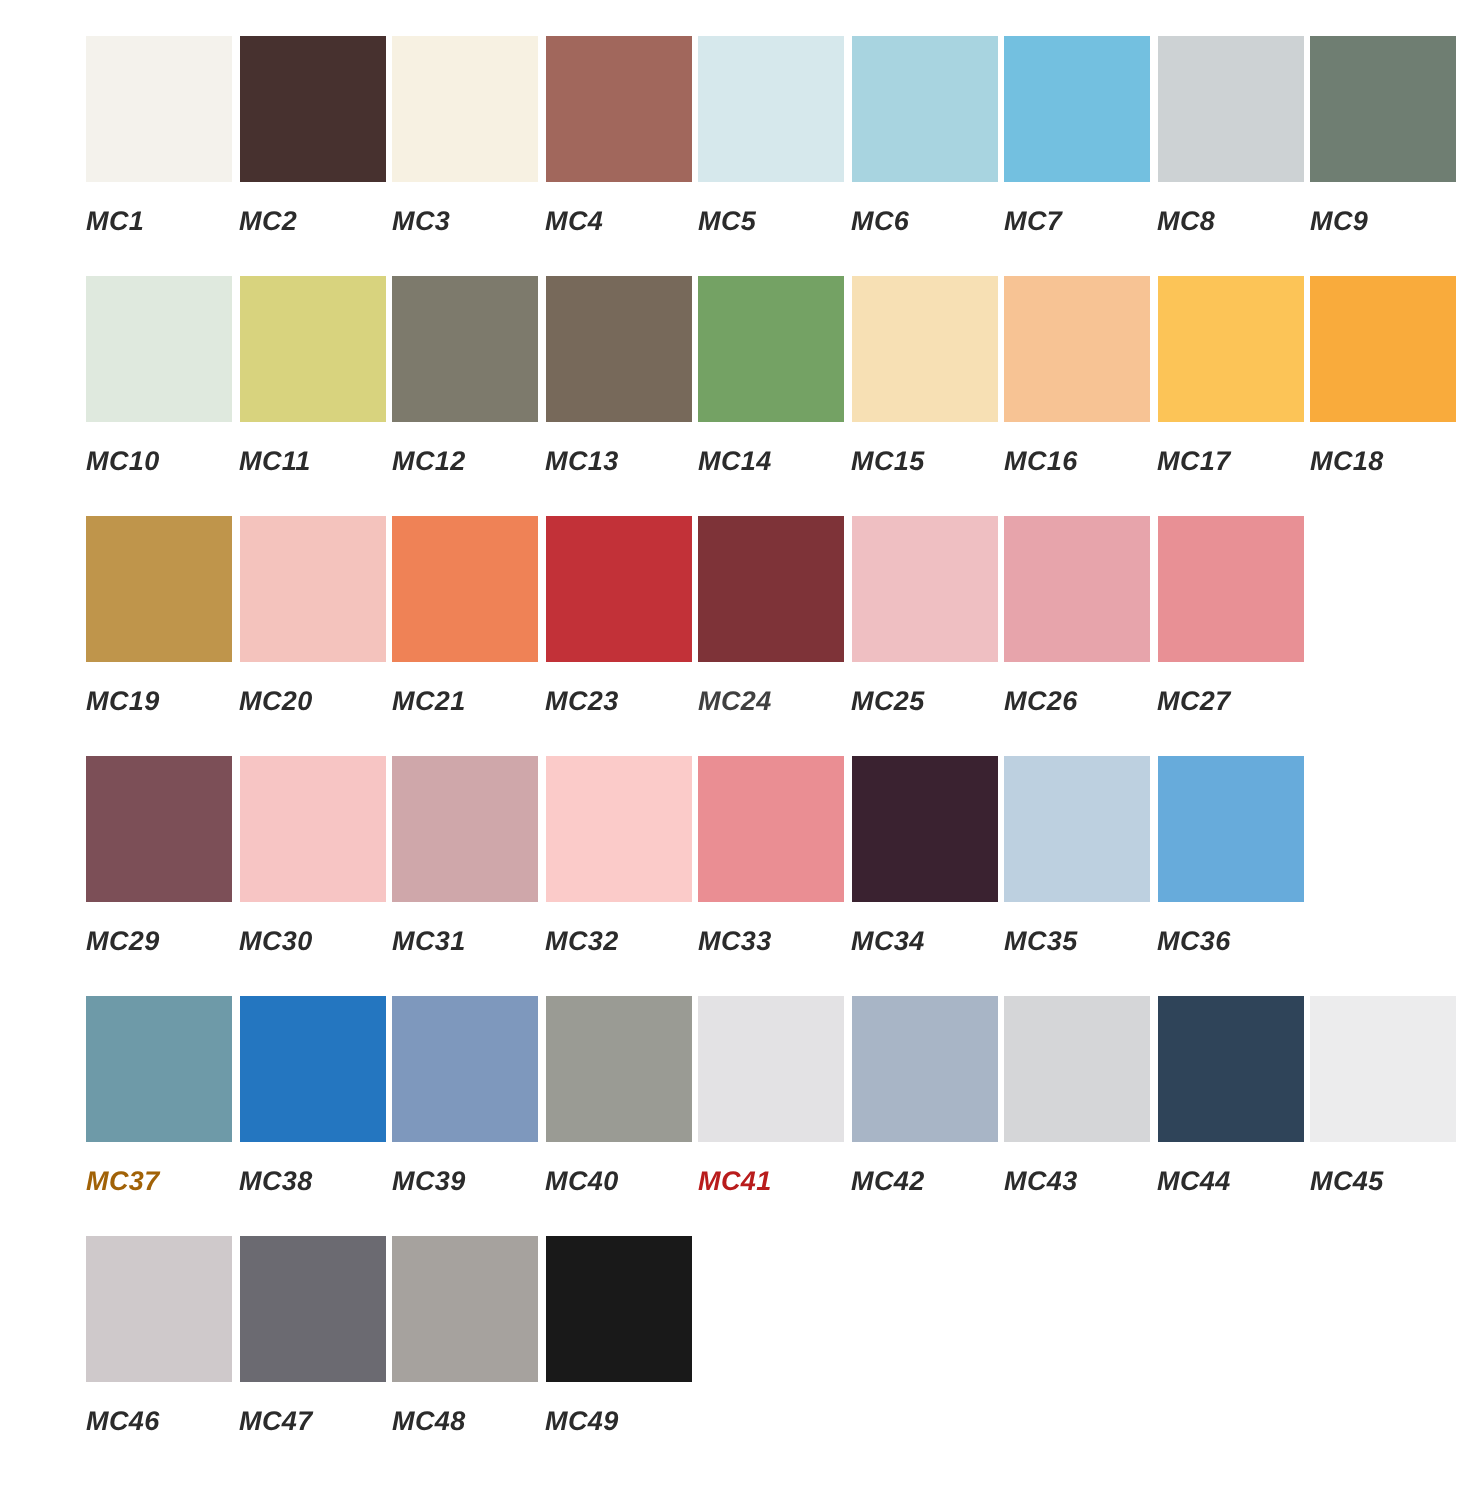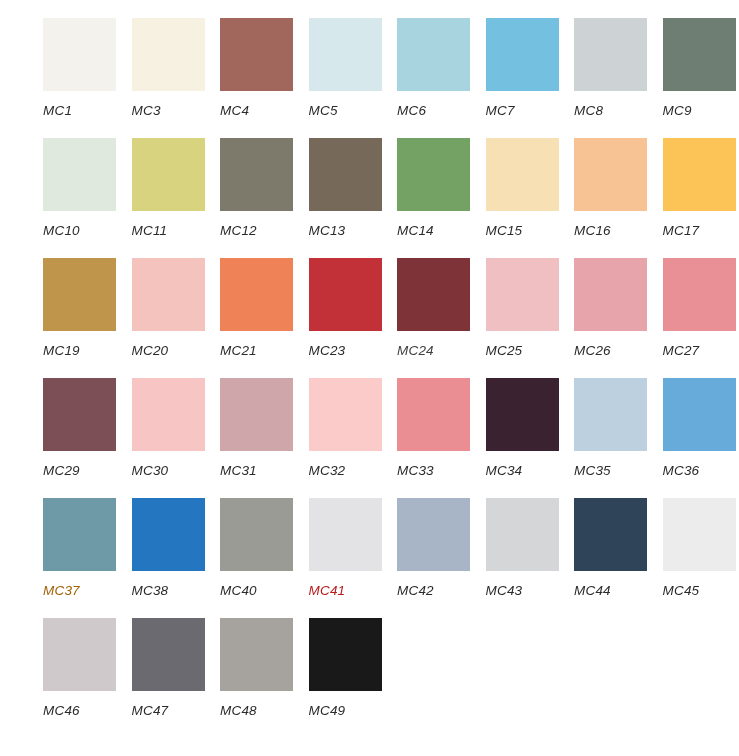--- a/index.html
+++ b/index.html
@@ -23,23 +23,24 @@
     padding: 18px 0 0 43px;
   }
   .swatch-row {
     display: flex;
     flex-direction: row;
     align-items: flex-start;
     height: 120px;
   }
   .swatch-cell {
     width: 73px;
-    margin-right: 12px;
+    margin-right: 0;
     flex: 0 0 73px;
     box-sizing: border-box;
+    font-weight: bold;
   }
   .swatch-cell + .swatch-cell {
     margin-left: 0;
   }
   .swatch-chip {
     width: 73px;
     height: 73px;
     display: block;
   }
   .swatch-label {
@@ -57,20 +58,24 @@
 </head>
 <body>
 
 <div id="palette-sheet" style="background: rgb(255, 255, 255);">
     <div class="swatch-row">
       <div class="swatch-cell" style="flex: 0 0 76.5px; width: 76.5px;">
         <span class="swatch-chip" title="#f4f2ec" style="width: 73px; height: 73px; background: rgb(244, 242, 236);"></span>
         <span class="swatch-label" style="color: rgb(43, 43, 43);">MC1</span>
       </div>
       <div class="swatch-cell" style="flex: 0 0 76.5px; width: 76.5px;">
+        <span class="swatch-chip" title="#47312f" style="width: 73px; height: 73px; background: rgb(71, 49, 47);"></span>
+        <span class="swatch-label" style="color: rgb(43, 43, 43);">MC2</span>
+      </div>
+      <div class="swatch-cell" style="flex: 0 0 76.5px; width: 76.5px;">
         <span class="swatch-chip" title="#f7f1e2" style="width: 73px; height: 73px; background: rgb(247, 241, 226);"></span>
         <span class="swatch-label" style="color: rgb(43, 43, 43);">MC3</span>
       </div>
       <div class="swatch-cell" style="flex: 0 0 76.5px; width: 76.5px;">
         <span class="swatch-chip" title="#a1675c" style="width: 73px; height: 73px; background: rgb(161, 103, 92);"></span>
         <span class="swatch-label" style="color: rgb(43, 43, 43);">MC4</span>
       </div>
       <div class="swatch-cell" style="flex: 0 0 76.5px; width: 76.5px;">
         <span class="swatch-chip" title="#d6e8ec" style="width: 73px; height: 73px; background: rgb(214, 232, 236);"></span>
         <span class="swatch-label" style="color: rgb(43, 43, 43);">MC5</span>
@@ -199,20 +204,24 @@
       </div>
     </div>
     <div class="swatch-row">
       <div class="swatch-cell" style="flex: 0 0 76.5px; width: 76.5px;">
         <span class="swatch-chip" title="#6e9aa8" style="width: 73px; height: 73px; background: rgb(110, 154, 168);"></span>
         <span class="swatch-label" style="color: #a16207;">MC37</span>
       </div>
       <div class="swatch-cell" style="flex: 0 0 76.5px; width: 76.5px;">
         <span class="swatch-chip" title="#2476c0" style="width: 73px; height: 73px; background: rgb(36, 118, 192);"></span>
         <span class="swatch-label" style="color: rgb(43, 43, 43);">MC38</span>
+      </div>
+      <div class="swatch-cell" style="flex: 0 0 76.5px; width: 76.5px;">
+        <span class="swatch-chip" title="#7e98bd" style="width: 73px; height: 73px; background: rgb(126, 152, 189);"></span>
+        <span class="swatch-label" style="color: rgb(43, 43, 43);">MC39</span>
       </div>
       <div class="swatch-cell" style="flex: 0 0 76.5px; width: 76.5px;">
         <span class="swatch-chip" title="#9a9b94" style="width: 73px; height: 73px; background: rgb(154, 155, 148);"></span>
         <span class="swatch-label" style="color: rgb(43, 43, 43);">MC40</span>
       </div>
       <div class="swatch-cell" style="flex: 0 0 76.5px; width: 76.5px;">
         <span class="swatch-chip" title="#e3e2e4" style="width: 73px; height: 73px; background: rgb(227, 226, 228);"></span>
         <span class="swatch-label" style="color: #b91c1c;">MC41</span>
       </div>
       <div class="swatch-cell" style="flex: 0 0 76.5px; width: 76.5px;">

